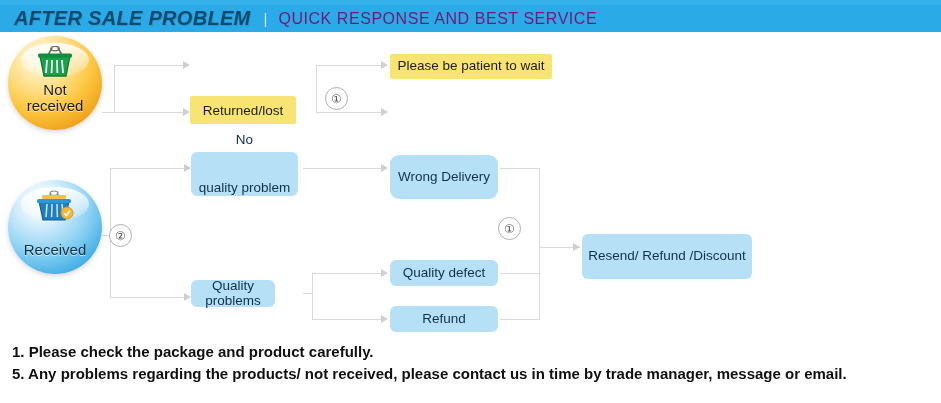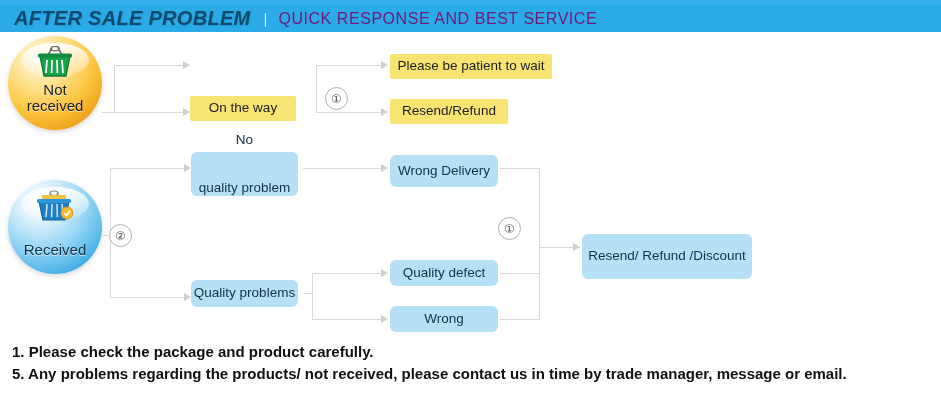--- a/index.html
+++ b/index.html
@@ -217,35 +217,35 @@
   <div class="ln lnh" style="left:102px; top:80px; width:12px;"></div>
   <div class="ln lnv" style="left:114px; top:33px; height:48px;"></div>
   <div class="ln lnh" style="left:114px; top:33px; width:70px;"></div>
   <div class="arrow" style="left:183px; top:29px;"></div>
   <div class="ln lnh" style="left:114px; top:80px; width:70px;"></div>
   <div class="arrow" style="left:183px; top:76px;"></div>
 
   <div class="box box-yellow" style="left:190px; top:21px; width:106px; height:25px;margin-top:43px;">
     <span>On the way</span>
   </div>
+  <div class="box box-yellow" style="left:190px; top:67px; width:106px; height:25px;">
+    <span>Returned/lost</span>
+  </div>
 
   <div class="ln lnv" style="left:316px; top:33px; height:47px;"></div>
   <div class="ln lnh" style="left:316px; top:33px; width:66px;"></div>
   <div class="arrow" style="left:381px; top:29px;"></div>
   <div class="ln lnh" style="left:316px; top:80px; width:66px;"></div>
   <div class="arrow" style="left:381px; top:76px;"></div>
   <div class="marker" style="left:325px; top:55px;">
     <span>①</span>
   </div>
 
   <div class="box box-yellow" style="left:390px; top:22px; width:162px; height:25px;">
     <span>Please be patient to wait</span>
-  </div>
-  <div class="box box-yellow" style="left:390px; top:67px; width:118px; height:25px;">
-    <span>Resend/Refund</span>
   </div>
 
   <div class="badge badge-received">
     <div class="badge-gloss"></div>
     <div class="badge-icon">
       <svg width="46" height="36" viewBox="0 0 46 36">
         <path d="M15 10 L19 3" stroke="#c9a227" stroke-width="1.5" fill="none"></path>
         <path d="M29 10 L25 3" stroke="#c9a227" stroke-width="1.5" fill="none"></path>
         <ellipse cx="22" cy="3.2" rx="4" ry="2.2" fill="none" stroke="#8a8a8a" stroke-width="1.2"></ellipse>
         <rect x="10" y="5" width="24" height="6" rx="1" fill="#f2c14a"></rect>
@@ -271,42 +271,42 @@
   <div class="ln lnh" style="left:110px; top:265px; width:75px;"></div>
   <div class="arrow" style="left:184px; top:261px;"></div>
   <div class="marker" style="left:109px; top:192px;">
     <span>②</span>
   </div>
 
   <div class="box box-blue" style="left:191px; top:120px; width:107px; height:44px; flex-direction:column; justify-content:flex-end;gap:33px;">
     <div>No</div>
     <div>quality problem</div>
   </div>
-  <div class="box box-blue" style="left:191px; top:248px; width:107px; height:27px;">
+  <div class="box box-blue" style="left:191px; top:248px; width:84px; height:27px;">
     <span>Quality problems</span>
   </div>
 
   <div class="ln lnh" style="left:303px; top:136px; width:79px;"></div>
   <div class="arrow" style="left:381px; top:132px;"></div>
 
   <div class="ln lnh" style="left:303px; top:261px; width:10px;"></div>
   <div class="ln lnv" style="left:312px; top:241px; height:46px;"></div>
   <div class="ln lnh" style="left:312px; top:241px; width:70px;"></div>
   <div class="arrow" style="left:381px; top:237px;"></div>
   <div class="ln lnh" style="left:312px; top:287px; width:70px;"></div>
   <div class="arrow" style="left:381px; top:283px;"></div>
 
-  <div class="box box-blue" style="left:390px; top:123px; width:108px; height:32px;">
+  <div class="box box-blue" style="left:390px; top:123px; width:108px; height:44px;border-radius:9px;">
     <span>Wrong Delivery</span>
   </div>
   <div class="box box-blue" style="left:390px; top:228px; width:108px; height:26px;">
     <span>Quality defect</span>
   </div>
   <div class="box box-blue" style="left:390px; top:274px; width:108px; height:26px;">
-    <span>Wrong</span>
+    <span>Refund</span>
   </div>
 
   <div class="ln lnh" style="left:500px; top:136px; width:40px;"></div>
   <div class="ln lnh" style="left:500px; top:241px; width:40px;"></div>
   <div class="ln lnh" style="left:500px; top:287px; width:40px;"></div>
   <div class="ln lnv" style="left:539px; top:136px; height:152px;"></div>
   <div class="ln lnh" style="left:539px; top:215px; width:41px;"></div>
   <div class="arrow" style="left:573px; top:211px;"></div>
   <div class="marker" style="left:498px; top:185px;">
     <span>①</span>

